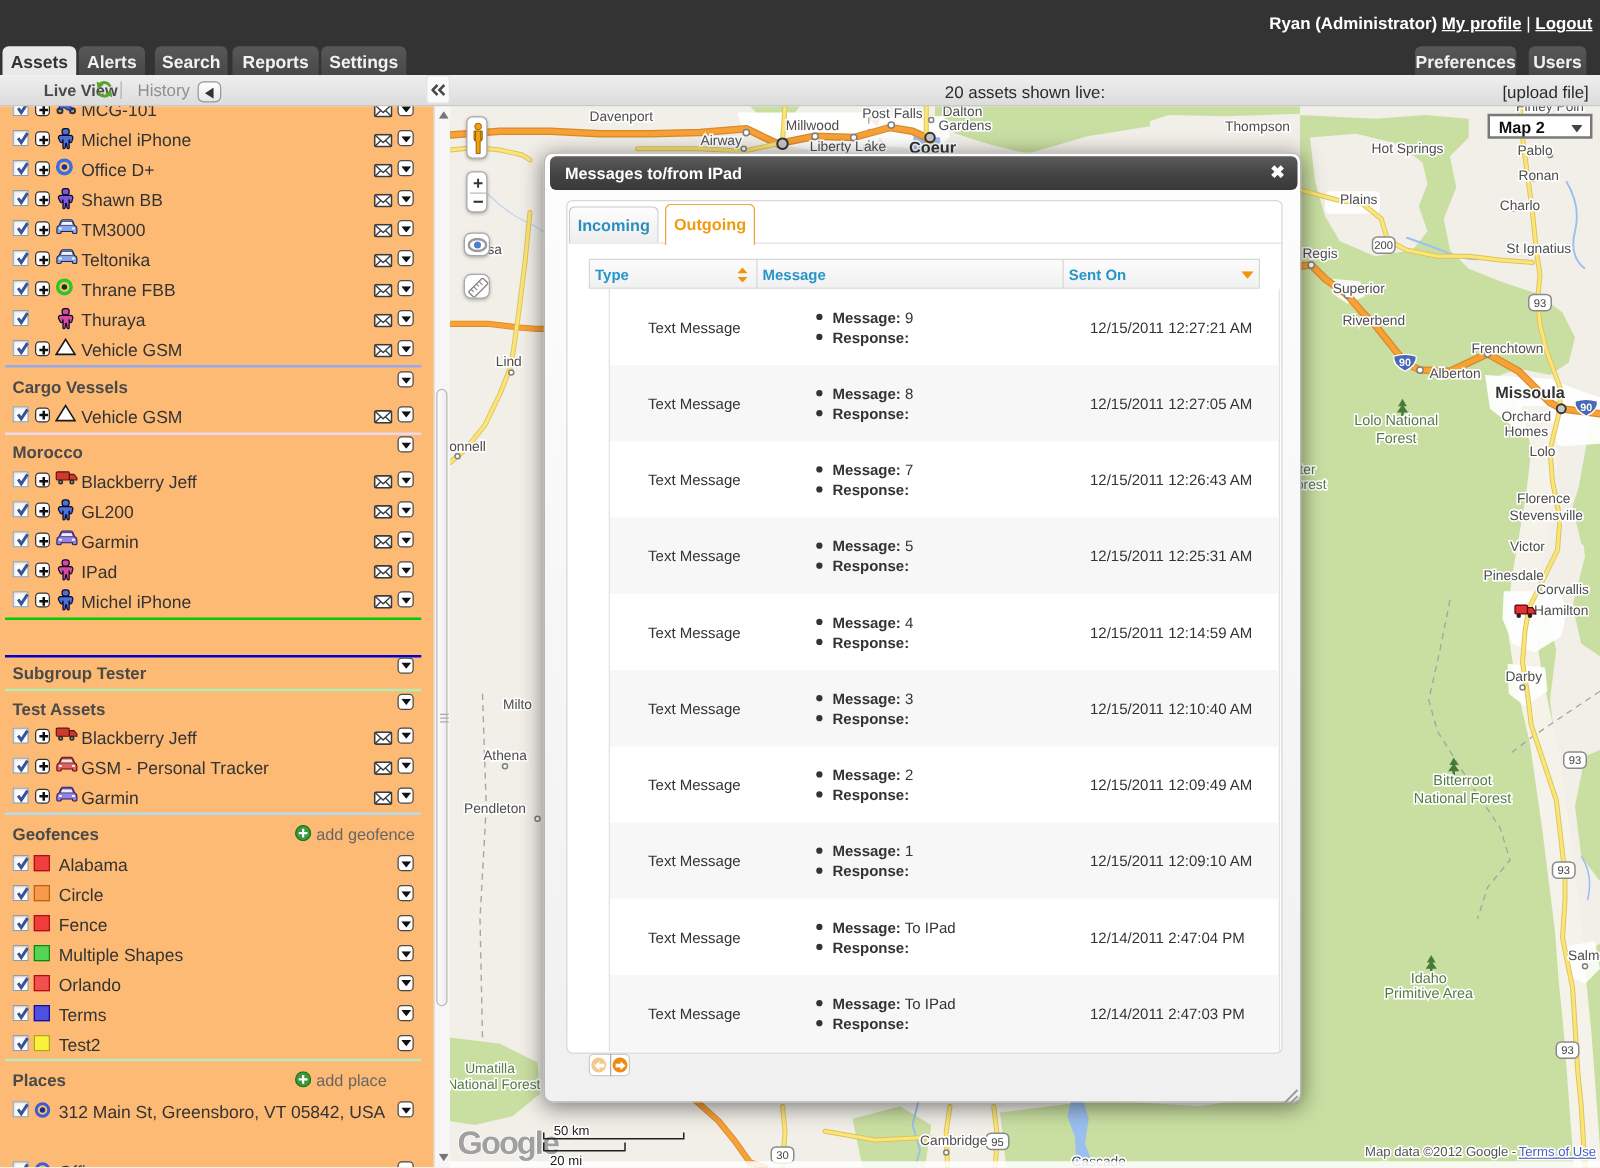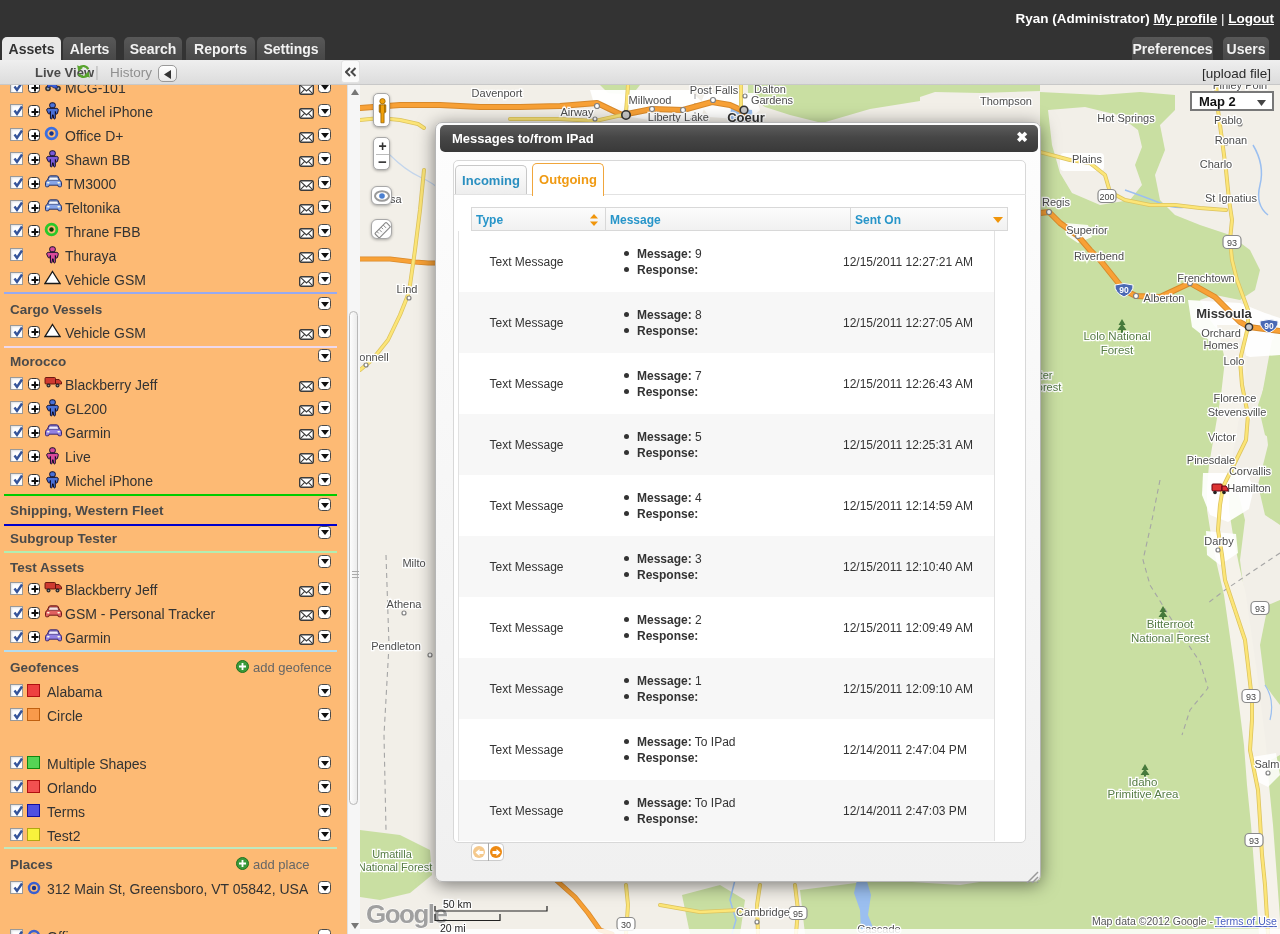--- a/index.html
+++ b/index.html
@@ -28,21 +28,21 @@
 #vscroll{left:347px;top:85px;width:13px;height:849px;background:#f6f6f6;border-left:1px solid #e0e0e0;}
 #vthumb{position:absolute;left:1px;top:226px;width:9px;height:494px;background:linear-gradient(90deg,#fdfdfd,#ececec);border:1px solid #b8b8b8;border-radius:6px;}
 .mapbtn{position:absolute;background:#fff;border:1px solid #a8a8a8;border-radius:5px;box-shadow:0 1px 3px rgba(0,0,0,0.3);}
 #dialog{left:435px;top:122px;width:606px;height:760px;background:linear-gradient(#fdfdfd,#f0f0f0);border:1px solid #b5b5b5;border-radius:7px;box-shadow:0 3px 18px rgba(0,0,0,0.5);z-index:20;}
 #dtitle{position:absolute;left:4px;top:2px;width:598px;height:27px;border-radius:5px;background:linear-gradient(#5c5c5c,#464646 46%,#393939);color:#fff;font-size:13px;font-weight:bold;line-height:27px;padding-left:12px;}
 #dclose{position:absolute;right:12px;top:6px;color:#fff;font-size:14px;font-weight:bold;}
 #dpanel{position:absolute;left:17px;top:37px;width:573px;height:683px;background:#fff;border:1px solid #d8d8d8;border-radius:5px;}
 .dtab{position:absolute;font-size:13px;font-weight:bold;text-align:center;border-radius:5px 5px 0 0;}
 #tabline{position:absolute;left:18px;top:71px;width:572px;height:1px;background:#e2e2e2;}
 #thead{position:absolute;left:35px;top:84px;width:537px;height:24px;background:linear-gradient(#fcfcfc,#f1f1f1);border:1px solid #d8d8d8;}
-#tbody{position:absolute;left:22px;top:108px;width:537px;height:610px;border-left:1px solid #e2e2e2;border-right:1px solid #e2e2e2;}
+#tbody{position:absolute;left:51px;top:108px;width:537px;height:610px;border-left:1px solid #e2e2e2;border-right:1px solid #e2e2e2;}
 .trow{position:absolute;left:0;width:535px;height:61px;}
 .trow.alt{background:#f7f7f7;}
 .ttype{position:absolute;left:0;width:135px;text-align:center;font-size:12px;color:#333;}
 .tmsg{position:absolute;left:164px;font-size:12px;color:#333;}
 .tdate{position:absolute;left:384px;font-size:12px;color:#333;}
 .thtext{position:absolute;top:4.5px;font-size:12px;font-weight:bold;color:#2795c9;}
 #pgl{position:absolute;left:37px;top:723px;width:12px;height:12px;border-radius:6px;background:#f5c98c;}
 #pgr{position:absolute;left:54px;top:723px;width:12px;height:12px;border-radius:6px;background:#ee8a12;}
 #map2{left:1190px;top:91px;width:84px;height:20px;background:#fff;border:2px solid #787878;z-index:5;}
 </style></head>
@@ -246,20 +246,21 @@
       <path fill="#58a32e" d="M1.2,1.2 L7,3.8 L2.2,7.4 Z"></path>
       <path fill="#58a32e" d="M13.8,13.8 L8,11.2 L12.8,7.6 Z"></path>
     </svg>
 <div class="abs" style="left:95px;top:63px;font-size:15px;color:#bbb;">|</div>
 <div class="abs" style="left:110px;top:65px;font-size:13.5px;color:#909090;">History</div>
 <div class="abs" style="left:158px;top:65px;width:19px;height:17px;background:linear-gradient(#fff,#e8e8e8);border:1px solid #999;border-radius:5px;">
       <svg style="position:absolute;left:5px;top:4px" width="7" height="9">
         <path d="M7,0 L7,9 L0,4.5 Z" fill="#333"></path>
       </svg>
     </div>
+<div class="abs" style="left:360px;top:66px;width:920px;text-align:center;font-size:13.5px;color:#2a2a2a;">20 assets shown live:</div>
 <div class="abs" style="right:9px;top:66px;font-size:13.5px;color:#2a2a2a;">[upload file]</div>
 <div class="abs" style="left:341px;top:60px;width:19px;height:23px;background:#fafafa;border:1px solid #e2e2e2;border-radius:3px;">
       <svg style="position:absolute;left:3px;top:6px" width="12" height="10">
         <g stroke="#4a4a4a" stroke-width="2" fill="none">
           <path d="M5,1 L1,5 L5,9"></path>
           <path d="M10.5,1 L6.5,5 L10.5,9"></path>
         </g>
       </svg>
     </div>
 <div class="abs" id="sidebar">
@@ -645,21 +646,21 @@
           <svg style="position:absolute;left:1.5px;top:1.5px" width="8" height="8">
             <path d="M4,0.5 V7.5 M0.5,4 H7.5" stroke="#111" stroke-width="2"></path>
           </svg>
         </span>
         <span style="position:absolute;left:44px;top:3px"><svg width="17" height="18" viewBox="0 0 17 18">
             <g stroke="#0a0a2a" stroke-width="1" fill="#d84a9a">
               <rect x="5.7" y="0.8" width="5.6" height="5" rx="2"></rect>
               <path d="M4.6,6.3 h7.8 c1.5,0 2.1,1.1 1.8,2.3 l-0.8,2.9 c-0.3,0.9 -1.6,0.65 -1.7,-0.1 l-0.4,-1.9 v6.6 c0,1.1 -1.5,1.1 -1.7,0.1 l-0.5,-3.4 h-0.5 l-0.5,3.4 c-0.2,1 -1.7,1 -1.7,-0.1 v-6.6 l-0.4,1.9 c-0.1,0.75 -1.4,1 -1.7,0.1 L2.8,8.6 c-0.3,-1.2 0.3,-2.3 1.8,-2.3 Z"></path>
             </g>
           </svg></span>
-        <span class="slabel" style="top:5px">Live</span>
+        <span class="slabel" style="top:5px">IPad</span>
         <span class="mailico" style="top:6px"><svg width="15" height="11">
             <rect x="0.7" y="0.7" width="13.6" height="9.6" rx="1.5" fill="#fff" stroke="#3c3c3c" stroke-width="1.4"></rect>
             <path d="M1.2,1.2 L7.5,7 L13.8,1.2 M1.2,9.8 L5.6,5.4 M13.8,9.8 L9.4,5.4" stroke="#3c3c3c" stroke-width="1.1" fill="none"></path>
           </svg></span>
         <span class="ddbtn" style="left:318px;top:5px">
           <svg style="position:absolute;left:1.5px;top:3.5px" width="8" height="5">
             <path d="M0,0 h8 L4,5 Z" fill="#111"></path>
           </svg>
         </span>
       </div>
@@ -685,28 +686,20 @@
             <rect x="0.7" y="0.7" width="13.6" height="9.6" rx="1.5" fill="#fff" stroke="#3c3c3c" stroke-width="1.4"></rect>
             <path d="M1.2,1.2 L7.5,7 L13.8,1.2 M1.2,9.8 L5.6,5.4 M13.8,9.8 L9.4,5.4" stroke="#3c3c3c" stroke-width="1.1" fill="none"></path>
           </svg></span>
         <span class="ddbtn" style="left:318px;top:5px">
           <svg style="position:absolute;left:1.5px;top:3.5px" width="8" height="5">
             <path d="M0,0 h8 L4,5 Z" fill="#111"></path>
           </svg>
         </span>
       </div>
       <div class="sep" style="top:409px;height:2px;background:#00cc00"></div>
-      <div class="srow" style="top:413px">
-        <span class="glabel" style="top:5px">Shipping, Western Fleet</span>
-        <span class="ddbtn" style="left:318px">
-          <svg style="position:absolute;left:1.5px;top:3.5px" width="8" height="5">
-            <path d="M0,0 h8 L4,5 Z" fill="#111"></path>
-          </svg>
-        </span>
-      </div>
       <div class="sep" style="top:438.5px;height:2px;background:#0000cc"></div>
       <div class="srow" style="top:440.5px">
         <span class="glabel" style="top:5px">Subgroup Tester</span>
         <span class="ddbtn" style="left:318px">
           <svg style="position:absolute;left:1.5px;top:3.5px" width="8" height="5">
             <path d="M0,0 h8 L4,5 Z" fill="#111"></path>
           </svg>
         </span>
       </div>
       <div class="sep" style="top:465.5px;height:2px;background:#b2eeb2"></div>
@@ -828,20 +821,34 @@
         </span>
       </div>
       <div class="srow" style="top:618px">
         <span class="cb" style="top:5px">
           <svg style="position:absolute;left:0.5px;top:-1px" width="12" height="13">
             <path d="M2.5,6.5 L5,10 L10,2.5" stroke="#35549a" stroke-width="2.4" fill="none"></path>
           </svg>
         </span>
         <span class="gsq" style="top:5px;background:#f89a4b;border:1px solid #c06010"></span>
         <span class="geolabel" style="top:5px">Circle</span>
+        <span class="ddbtn" style="left:318px;top:5px">
+          <svg style="position:absolute;left:1.5px;top:3.5px" width="8" height="5">
+            <path d="M0,0 h8 L4,5 Z" fill="#111"></path>
+          </svg>
+        </span>
+      </div>
+      <div class="srow" style="top:642px">
+        <span class="cb" style="top:5px">
+          <svg style="position:absolute;left:0.5px;top:-1px" width="12" height="13">
+            <path d="M2.5,6.5 L5,10 L10,2.5" stroke="#35549a" stroke-width="2.4" fill="none"></path>
+          </svg>
+        </span>
+        <span class="gsq" style="top:5px;background:#f23c3c;border:1px solid #b01010"></span>
+        <span class="geolabel" style="top:5px">Fence</span>
         <span class="ddbtn" style="left:318px;top:5px">
           <svg style="position:absolute;left:1.5px;top:3.5px" width="8" height="5">
             <path d="M0,0 h8 L4,5 Z" fill="#111"></path>
           </svg>
         </span>
       </div>
       <div class="srow" style="top:666px">
         <span class="cb" style="top:5px">
           <svg style="position:absolute;left:0.5px;top:-1px" width="12" height="13">
             <path d="M2.5,6.5 L5,10 L10,2.5" stroke="#35549a" stroke-width="2.4" fill="none"></path>

